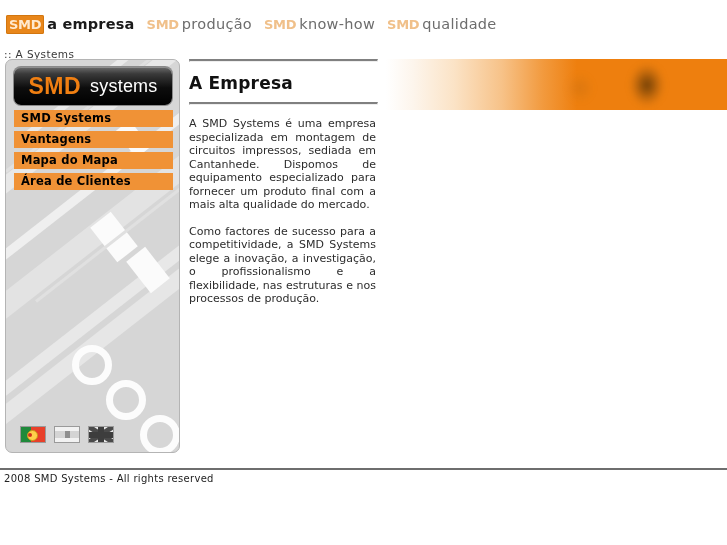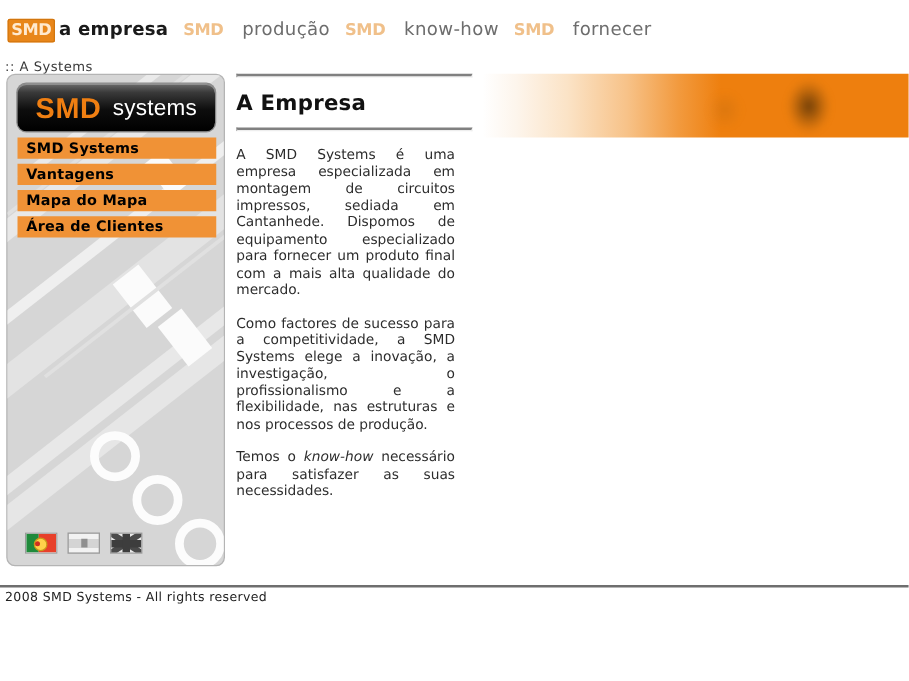--- a/index.html
+++ b/index.html
@@ -43,21 +43,21 @@
   .nav-item.active .nav-smd {
     background: #e8861a;
     color: #ffe9cf;
     padding: 2px 3px 2px 3px;
     border-radius: 2px;
     box-shadow: inset 0 0 0 1px #d2760f;
   }
   .nav-label {
     color: #6d6d6d;
     font-size: 14.5px;
-    margin-left: 14px;
+    margin-left: 2px;
     letter-spacing: 0.3px;
   }
   .nav-item.active .nav-label {
     color: #1a1a1a;
     font-weight: bold;
     letter-spacing: 0.2px;
     margin-left: 3px;
   }
 
   
@@ -223,21 +223,21 @@
   #content-rule-bottom {
     border-top: 2px solid #808080;
     width: 187px;
     margin: 0 0 12px 0;
   }
   .para {
     font-size: 11px;
     line-height: 13.5px;
     color: #2c2c2c;
     text-align: justify;
-    margin: 0 12px 13px 0;
+    margin: 0 0 13px 0;
   }
   .para em { font-style: italic; }
 
   
   #banner {
     position: absolute;
     left: 386px;
     top: 59px;
     width: 341px;
     height: 51px;
@@ -295,21 +295,21 @@
   <div class="nav-item">
     <span class="nav-smd">SMD</span>
     <span class="nav-label">produção</span>
   </div>
   <div class="nav-item">
     <span class="nav-smd">SMD</span>
     <span class="nav-label">know-how</span>
   </div>
   <div class="nav-item">
     <span class="nav-smd">SMD</span>
-    <span class="nav-label">fornecer</span>
+    <span class="nav-label">qualidade</span>
   </div>
 </div>
 
 <div id="breadcrumb">:: A Systems</div>
 
 <div id="sidebar">
 
   <div id="sidebar-pattern">
     <div class="trace" style="left:-30px; top:140px; width:300px; height:15px; transform:rotate(-38deg);"></div>
     <div class="trace" style="left:-20px; top:205px; width:300px; height:9px;  transform:rotate(-38deg); background:#efefef;"></div>
@@ -358,23 +358,20 @@
   </div>
 
 </div>
 
 <div id="content">
   <hr id="content-rule-top">
   <h1 id="page-title">A Empresa</h1>
   <hr id="content-rule-bottom">
   <p class="para">A SMD Systems é uma empresa especializada em montagem de circuitos impressos, sediada em Cantanhede. Dispomos de equipamento especializado para fornecer um produto final com a mais alta qualidade do mercado.</p>
   <p class="para">Como factores de sucesso para a competitividade, a SMD Systems elege a inovação, a investigação, o profissionalismo e a flexibilidade, nas estruturas e nos processos de produção.</p>
-  <p class="para">
-    <span>Temos o </span><em>know-how</em><span> necessário para satisfazer as suas necessidades.</span>
-  </p>
 </div>
 
 <div id="banner">
   <div id="banner-blob2"></div>
   <div id="banner-blob"></div>
 </div>
 
 <div id="footer-rule"></div>
 <div id="footer-text">2008 SMD Systems - All rights reserved</div>
 

